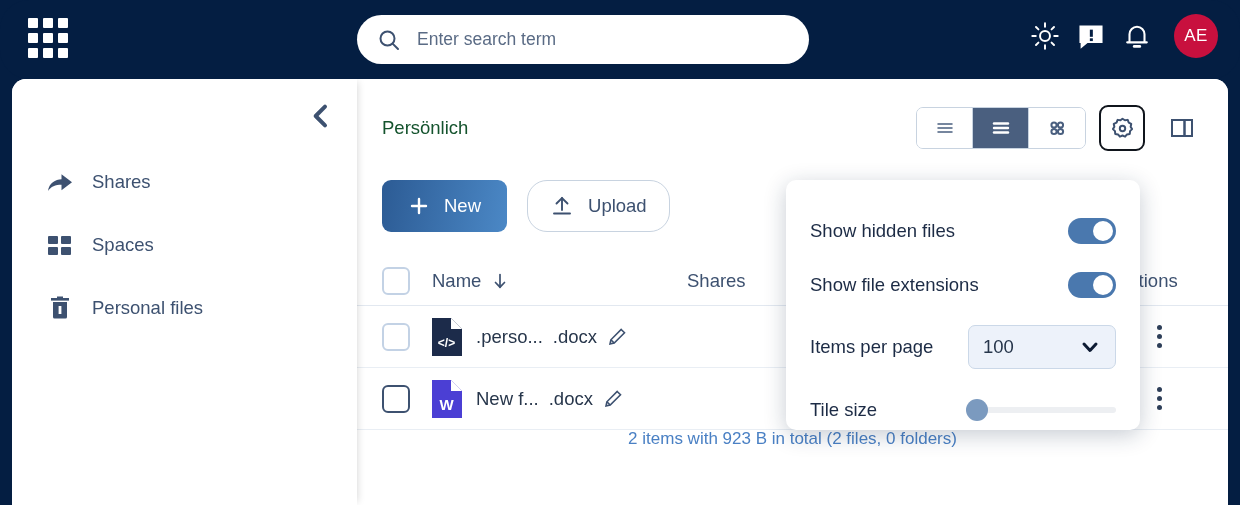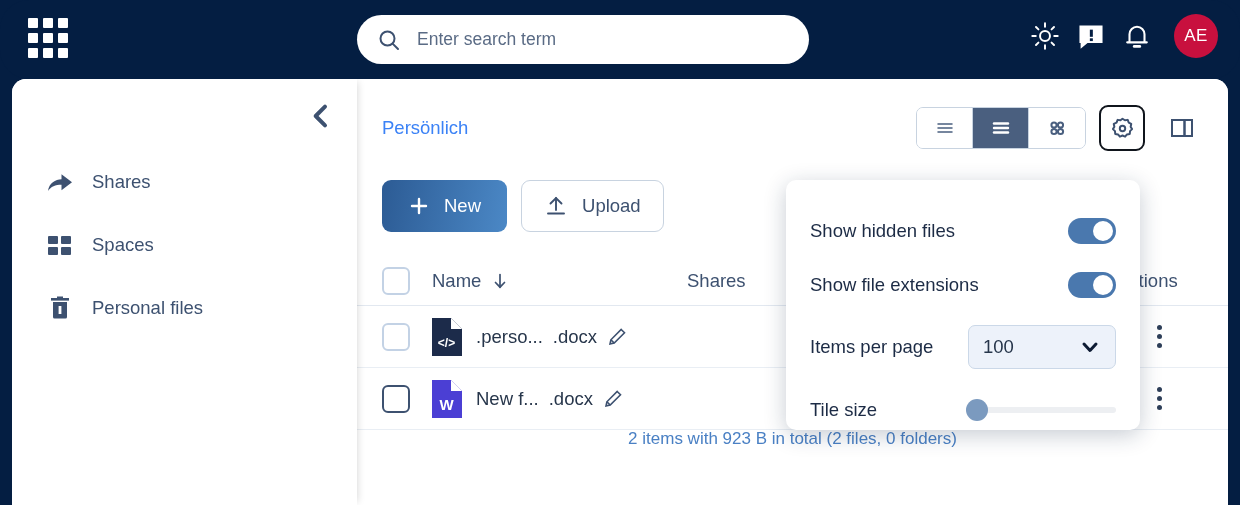--- a/index.html
+++ b/index.html
@@ -87,21 +87,21 @@
   .nav-item .nlabel { font-size: 18.5px; }
   .nav-item.active {
     background: linear-gradient(100deg, #2D5E95 0%, #4A82BE 100%);
     color: #ffffff;
   }
 
   
   .main { flex: 1; position: relative; background: #ffffff; height: 426px; }
   .breadcrumb {
     position: absolute; left: 25px; top: 38px;
-    font-size: 18.5px; color: #3b82f6;
+    font-size: 18.5px; color: #14532d;
   }
 
   .viewgroup {
     position: absolute; right: 142px; top: 28px;
     display: flex; height: 42px;
     border: 1px solid #C8D3E0; border-radius: 7px; overflow: hidden;
   }
   .vbtn {
     width: 56px; height: 40px; display:flex; align-items:center; justify-content:center;
     background:#ffffff; cursor:pointer; border-right: 1px solid #C8D3E0;
@@ -113,29 +113,29 @@
     position: absolute; right: 83px; top: 26px;
     width: 46px; height: 46px; border-radius: 9px;
     border: 2.5px solid #10151C; background: #ffffff;
     display:flex; align-items:center; justify-content:center; cursor:pointer;
   }
   .panel-btn {
     position: absolute; right: 29px; top: 32px;
     width: 34px; height: 34px; display:flex; align-items:center; justify-content:center; cursor:pointer;
   }
 
-  .actions-row { position: absolute; left: 25px; top: 101px; display:flex; gap: 14px; }
+  .actions-row { position: absolute; left: 25px; top: 101px; display:flex; gap: 20px; }
   .btn-new {
     height: 52px; padding: 0 26px; border-radius: 9px; border: none;
     background: linear-gradient(100deg, #2C5B94 0%, #4B88C6 100%);
     color:#ffffff; font-size: 18.5px; font-family:"Liberation Sans", sans-serif;
     display:flex; align-items:center; gap: 14px; cursor:pointer;
   }
   .btn-upload {
-    height: 52px; padding: 0 22px; border-radius: 9px;
+    height: 52px; padding: 0 22px; border-radius: 20px;
     border: 1px solid #C8D3E0; background:#ffffff;
     color:#3D5170; font-size: 18.5px; font-family:"Liberation Sans", sans-serif;
     display:flex; align-items:center; gap: 14px; cursor:pointer;
   }
 
   
   .table { position: absolute; left: 0; top: 177px; width: 100%; }
   .cbox {
     width: 28px; height: 28px; border-radius: 6px;
     border: 2px solid #C3D2E5; background:#ffffff; flex:none; cursor:pointer;

